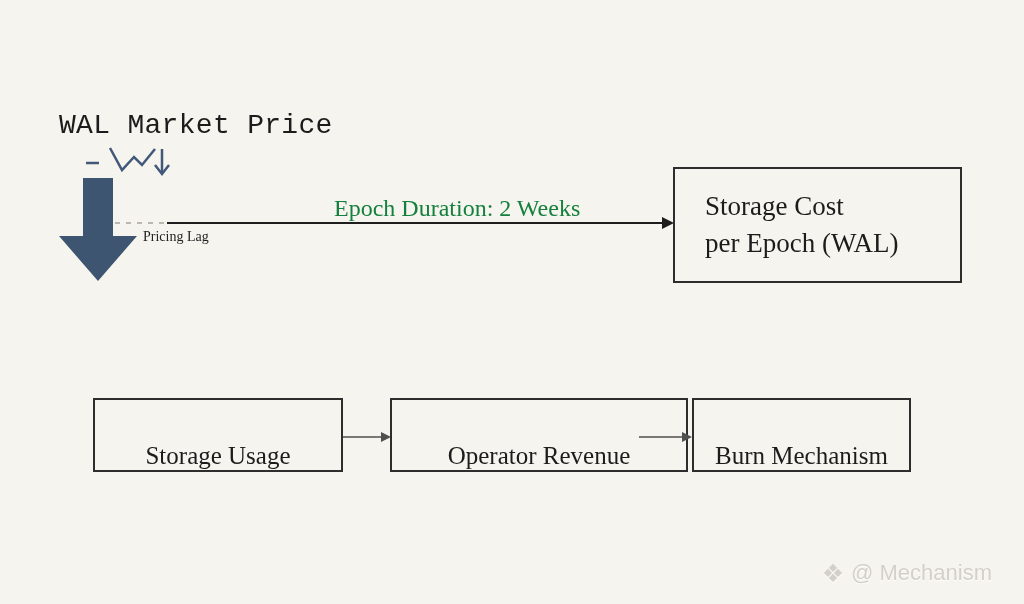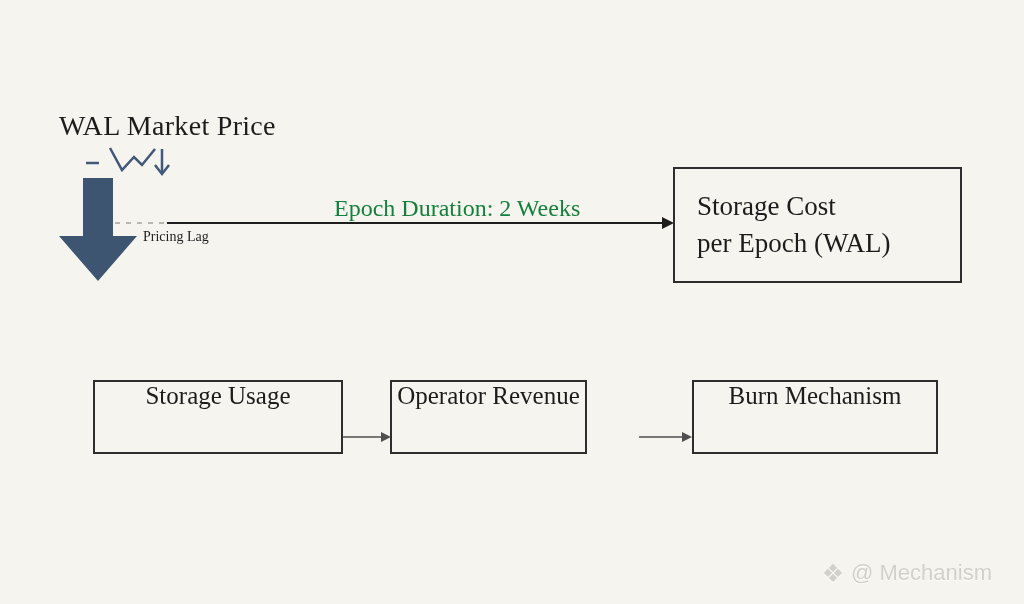--- a/index.html
+++ b/index.html
@@ -10,52 +10,52 @@
     color:#1c1c1c;
     position:relative;
   }
   .canvas{position:absolute;inset:0;width:1024px;height:604px;}
 
   .abs{position:absolute;}
 
   .page-title{
     left:59px;top:110px;
     font-size:28px;letter-spacing:.3px;
-    color:#1c1c1c;white-space:nowrap;
+    color:#1c1c1c;white-space:nowrap;font-family:Liberation Mono, monospace;
   }
 
   .pricing-lag{
     left:143px;top:229px;
     font-size:14px;color:#222;white-space:nowrap;
   }
 
   .epoch-label{
     left:334px;top:195px;
     font-size:24px;color:#15803d;white-space:nowrap;
   }
 
   .box{
     border:2px solid #2d2d2d;
     background:transparent;
     box-sizing:border-box;
   }
   .cost-box{
     left:673px;top:167px;width:289px;height:116px;
     display:flex;flex-direction:column;justify-content:center;
-    padding-left:22px;
+    padding-left:30px;
     font-size:27px;line-height:37px;
   }
   .flow-box{
-    top:380px;height:74px;
-    display:flex;align-items:flex-start;justify-content:center;
+    top:398px;height:74px;
+    display:flex;align-items:flex-end;justify-content:center;
     font-size:25px;white-space:nowrap;
   }
   .flow-box-1{left:93px;width:250px;}
-  .flow-box-2{left:390px;width:197px;}
-  .flow-box-3{left:692px;width:246px;}
+  .flow-box-2{left:390px;width:298px;}
+  .flow-box-3{left:692px;width:219px;}
 
   .watermark{
     right:32px;top:560px;left:auto;
     display:flex;align-items:center;gap:7px;
     font-family:"Liberation Sans","DejaVu Sans",sans-serif;
     font-size:22px;color:#d2d0c9;
     text-shadow:0 1px 1px #ffffff;
     white-space:nowrap;
   }
   .watermark .wm-icon{font-size:25px;line-height:1;}

